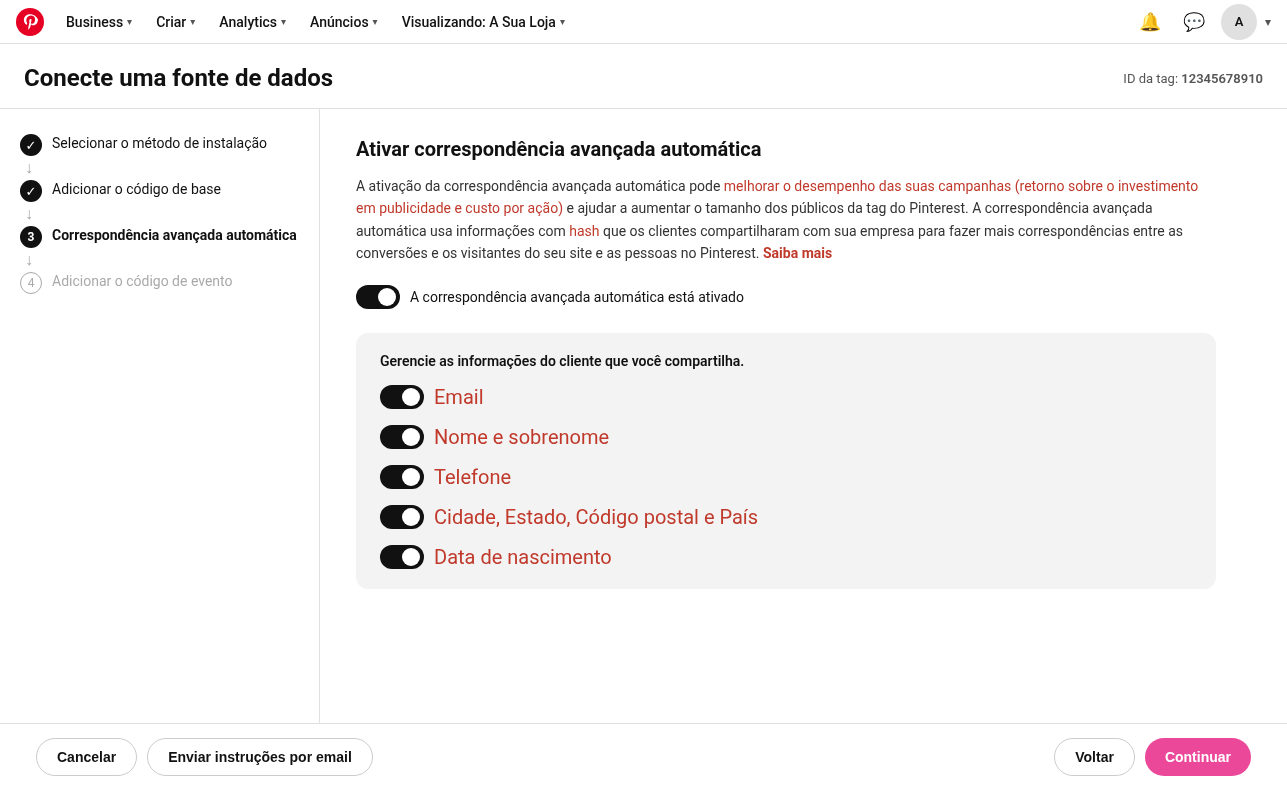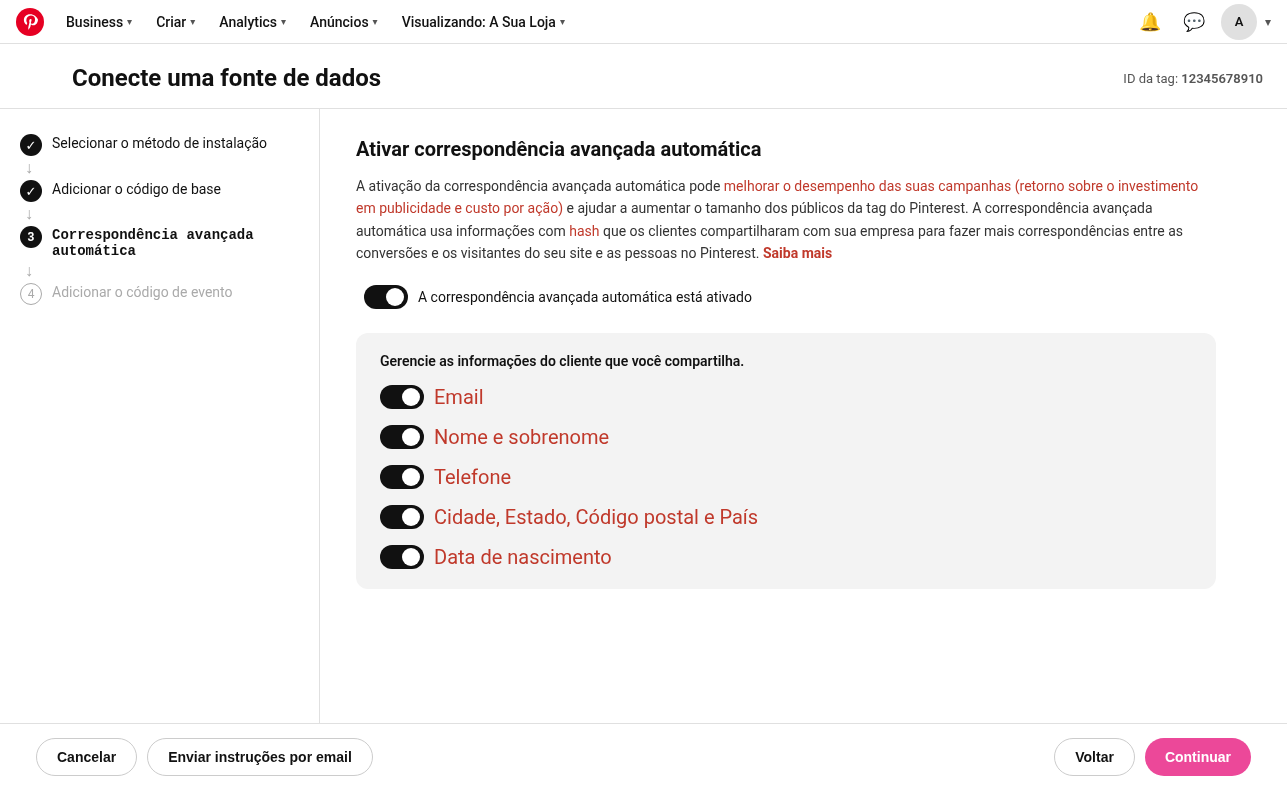--- a/index.html
+++ b/index.html
@@ -27,21 +27,21 @@
     .nav-avatar {
       width: 36px; height: 36px; border-radius: 50%; background: #e0e0e0;
       display: flex; align-items: center; justify-content: center;
       font-size: 13px; font-weight: 600; cursor: pointer;
     }
 
     
     .page-container { display: flex; flex-direction: column; flex: 1; overflow: hidden; }
     .page-header {
       display: flex; align-items: center; justify-content: space-between;
-      padding: 20px 24px 16px; flex-shrink: 0; margin-left: 48px;
+      padding: 20px 24px 16px; flex-shrink: 0;
     }
     .page-title { font-size: 24px; font-weight: 700; color: #111; }
     .tag-id { font-size: 13px; color: #555; }
 
     .page-body { display: flex; flex: 1; overflow: hidden; border-top: 1px solid #e0e0e0; }
 
     
     .sidebar {
       width: 320px; flex-shrink: 0; padding: 24px 20px;
       border-right: 1px solid #e0e0e0; overflow-y: auto;
@@ -49,36 +49,36 @@
     .step-item { display: flex; align-items: flex-start; gap: 10px; margin-bottom: 2px; }
     .step-icon {
       width: 22px; height: 22px; border-radius: 50%; display: flex;
       align-items: center; justify-content: center; font-size: 12px;
       flex-shrink: 0; margin-top: 1px;
     }
     .step-icon.done { background: #111; color: #fff; }
     .step-icon.active { background: #111; color: #fff; font-weight: 700; }
     .step-icon.pending { background: transparent; border: 1.5px solid #aaa; color: #aaa; }
     .step-label { font-size: 14px; color: #111; padding-top: 2px; }
-    .step-label.active { font-weight: 700; font-family: Liberation Mono, monospace; }
+    .step-label.active { font-weight: 700; }
     .step-label.pending { color: #aaa; }
     .step-arrow {
       display: flex; align-items: center; padding-left: 5px; margin: 2px 0;
       color: #aaa; font-size: 16px;
     }
 
     
     .main-content { flex: 1; overflow-y: auto; padding: 28px 36px; }
     .section-title { font-size: 20px; font-weight: 700; color: #111; margin-bottom: 14px; }
     .section-desc { font-size: 14px; line-height: 1.6; color: #333; margin-bottom: 20px; max-width: 860px; }
     .section-desc a, .link-text { color: #c0392b; text-decoration: none; cursor: pointer; }
     .saiba-mais { color: #c0392b; font-weight: 700; cursor: pointer; }
 
     
-    .toggle-row { display: flex; align-items: center; gap: 10px; margin-bottom: 24px; margin-left: 8px; }
+    .toggle-row { display: flex; align-items: center; gap: 10px; margin-bottom: 24px; }
     .toggle {
       position: relative; width: 44px; height: 24px; cursor: pointer;
       display: inline-block; flex-shrink: 0;
     }
     .toggle input { opacity: 0; width: 0; height: 0; }
     .toggle-slider {
       position: absolute; inset: 0; border-radius: 12px;
       background: #111; transition: 0.2s;
     }
     .toggle-slider::before {

